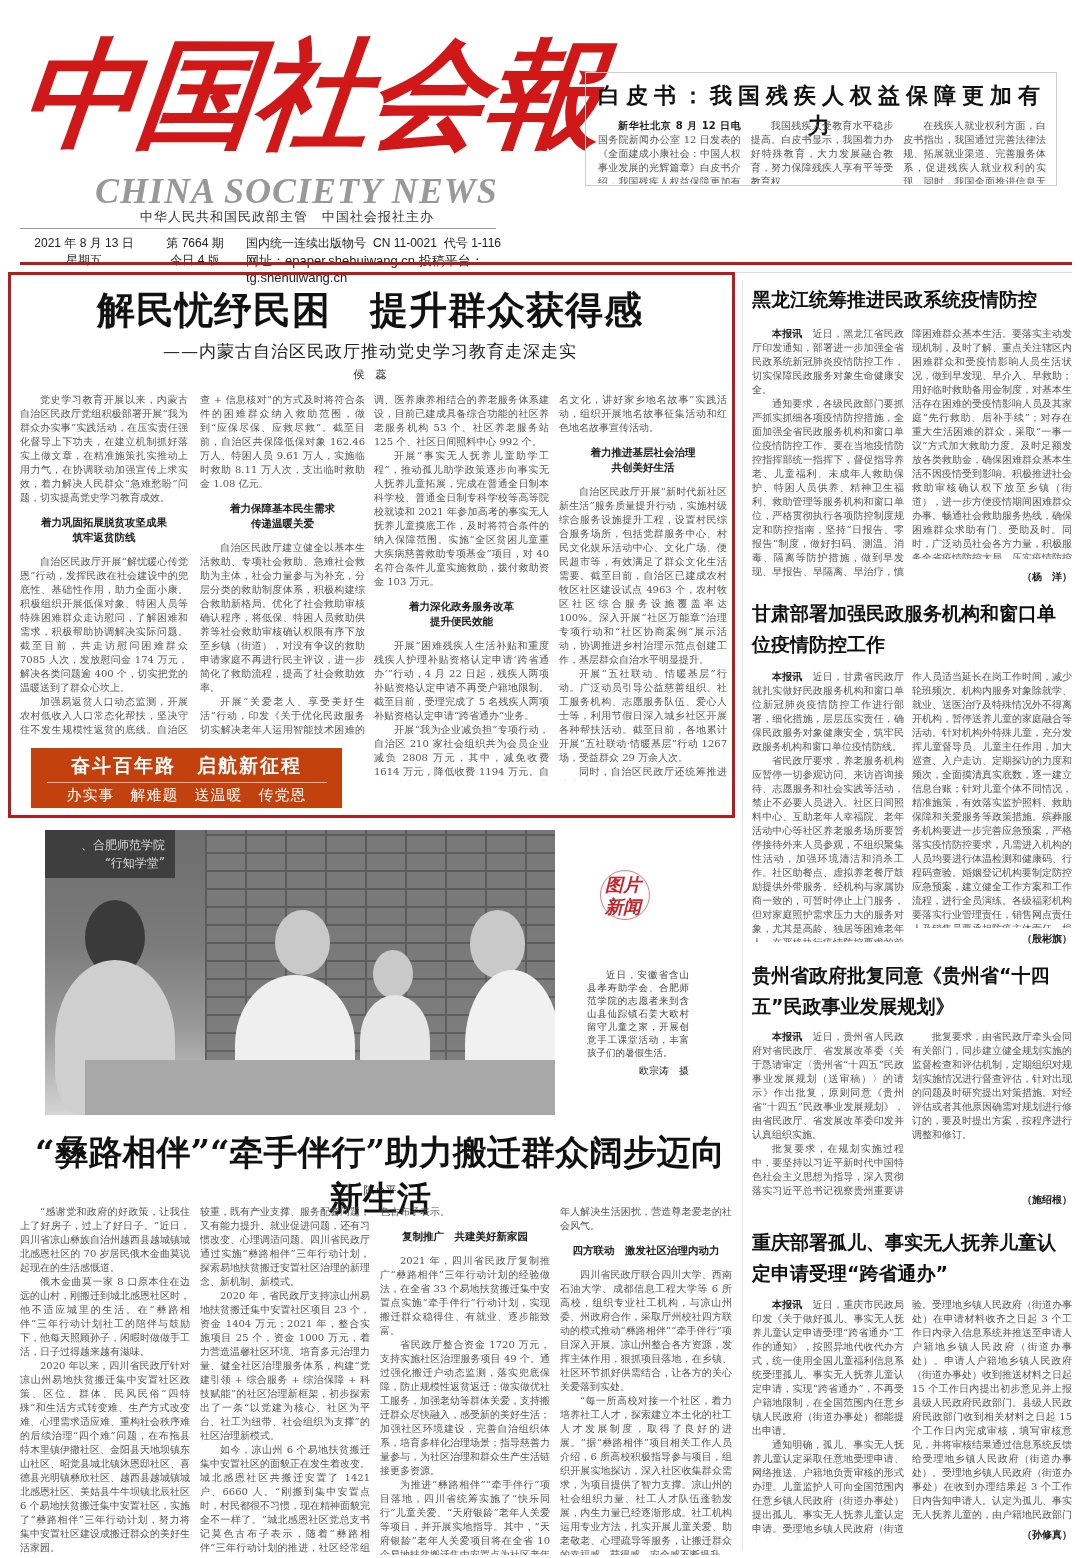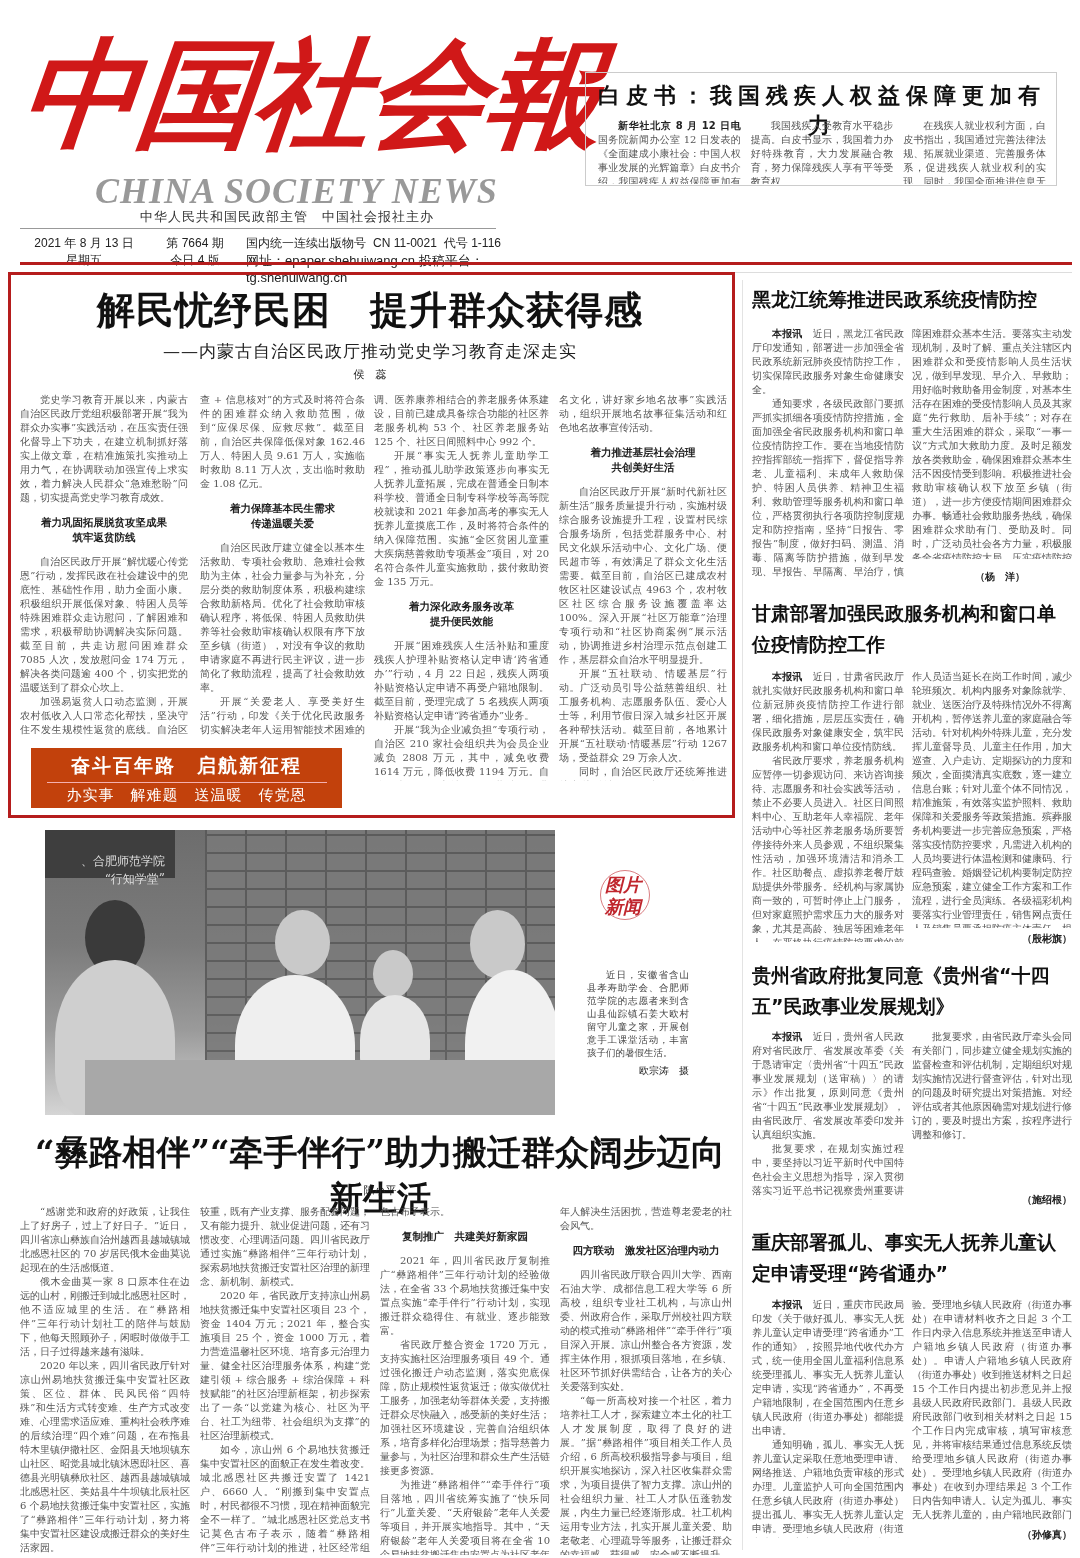--- a/index.html
+++ b/index.html
@@ -22,21 +22,21 @@
 .main-title{left:20px;top:285px;width:700px;text-align:center;font-family:"DejaVu Sans",sans-serif;font-weight:bold;font-size:38px;color:#111;letter-spacing:1px}
 .main-sub{left:20px;top:340px;width:700px;text-align:center;font-size:17px;color:#222;letter-spacing:1px}
 .byline{font-family:"DejaVu Sans",sans-serif;font-size:11px;color:#222;text-align:center}
 .subhead{font-family:"DejaVu Sans",sans-serif;font-weight:bold;font-size:10.5px;color:#222;text-align:center;line-height:15px;margin:10px 0}
 .banner{left:31px;top:748px;width:311px;height:60px;background:#c2410c;color:#fff;text-align:center;font-family:"DejaVu Sans",sans-serif}
 .banner .b1{font-weight:bold;font-size:19px;padding-top:5px;letter-spacing:2px}
 .banner .rule{width:280px;margin:3px auto;border-top:1px solid #f4b0b0}
 .banner .b2{font-size:15px;letter-spacing:1px}
 .photo{left:45px;top:830px;width:510px;height:285px;background:linear-gradient(180deg,#6d6d6d 0%,#7b7b7b 40%,#9a9a9a 70%,#d5d5d5 100%);overflow:hidden}
 .brick{position:absolute;left:160px;top:0;width:350px;height:240px;background-image:repeating-linear-gradient(0deg,#5a5a5a 0 2px,transparent 2px 18px),repeating-linear-gradient(90deg,#595959 0 2px,transparent 2px 40px);background-color:#7a7a7a;opacity:.9}
-.board{position:absolute;left:0;top:0;width:130px;height:48px;background:#3e3e3e;color:#ddd;font-size:12px;text-align:right;padding:22px 10px;line-height:18px}
+.board{position:absolute;left:0;top:0;width:130px;height:48px;background:#3e3e3e;color:#ddd;font-size:12px;text-align:right;padding:6px 10px;line-height:18px}
 .person{position:absolute;border-radius:50% 50% 30% 30%;background:#e4e4e4}
 .head{position:absolute;border-radius:50%;background:#c9c9c9}
 .table{position:absolute;left:40px;top:230px;width:470px;height:55px;background:#a8a8a8}
 .stamp{left:598px;top:860px;width:50px;height:70px;color:#c0262d;font-size:20px;font-weight:bold;line-height:22px;text-align:center;font-style:italic}
 .stamp-ring{left:600px;top:870px;width:50px;height:50px;border:1px solid #c0262d;border-radius:50%;opacity:.6}
 .caption{left:587px;top:968px;width:102px;font-size:9.5px;line-height:13px;color:#444;text-align:justify}
 .credit{left:587px;top:1064px;width:102px;text-align:right;font-family:"DejaVu Sans",sans-serif;font-size:10px;color:#222}
 .yi-title{left:20px;top:1130px;width:720px;text-align:center;font-family:"DejaVu Serif",serif;font-weight:bold;font-size:34px;color:#111}
 .right-title{font-family:"DejaVu Sans",sans-serif;font-weight:bold;font-size:19px;color:#111;line-height:31px}
 .sig{text-align:right;font-family:"DejaVu Sans",sans-serif;font-weight:bold;font-size:10px;color:#222}
@@ -101,21 +101,21 @@
 </div>
 <div class="abs col" style="left:200px;top:393px;width:165px;height:345px;overflow:hidden">
   <p class="noind">查 + 信息核对”的方式及时将符合条件的困难群众纳入救助范围，做到“应保尽保、应救尽救”。截至目前，自治区共保障低保对象 162.46 万人、特困人员 9.61 万人，实施临时救助 8.11 万人次，支出临时救助金 1.08 亿元。</p>
   <div class="subhead" style="white-space:pre-line">着力保障基本民生需求
 传递温暖关爱</div>
   <p>自治区民政厅建立健全以基本生活救助、专项社会救助、急难社会救助为主体，社会力量参与为补充，分层分类的救助制度体系，积极构建综合救助新格局。优化了社会救助审核确认程序，将低保、特困人员救助供养等社会救助审核确认权限有序下放至乡镇（街道），对没有争议的救助申请家庭不再进行民主评议，进一步简化了救助流程，提高了社会救助效率。</p>
   <p>开展“关爱老人、享受美好生活”行动，印发《关于优化民政服务切实解决老年人运用智能技术困难的通知》，推动解决老年人运用智能技术的困难和问题，为老年人就医、购物、出行提供方便。出台《关于加快推进养老服务高质量发展的若干措施》等，积极推进居家社区机构相协调、医养康养相结合的养老服务体系建设，目前已建成具备综合功能的社区养老服务机构 53 个、社区养老服务站 125 个、社区日间照料中心 992 个。</p>
 </div>
 <div class="abs col" style="left:374px;top:393px;width:175px;height:388px;overflow:hidden">
   <p class="noind">调、医养康养相结合的养老服务体系建设，目前已建成具备综合功能的社区养老服务机构 53 个、社区养老服务站 125 个、社区日间照料中心 992 个。</p>
-  <p>开展“事实无人抚养儿童助学工程”，推动孤儿助学政策逐步向事实无人抚养儿童拓展，完成在普通全日制本科学校、普通全日制专科学校等高等院校就读和 2021 年参加高考的事实无人抚养儿童摸底工作，及时将符合条件的纳入保障范围。实施“全区贫困儿童重大疾病慈善救助专项基金”项目，对 20 名符合条件儿童实施救助，拨付救助资金 135 万元。</p>
+  <p>开展“事实无人抚养儿童助学工程”，推动孤儿助学政策逐步向事实无人抚养儿童拓展，完成在普通全日制本科学校、普通全日制专科学校等高等院校就读和 2021 年参加高考的事实无人抚养儿童摸底工作，及时将符合条件的纳入保障范围。实施“全区贫困儿童重大疾病慈善救助专项基金”项目，对 40 名符合条件儿童实施救助，拨付救助资金 103 万元。</p>
   <div class="subhead" style="white-space:pre-line">着力深化政务服务改革
 提升便民效能</div>
   <p>开展“困难残疾人生活补贴和重度残疾人护理补贴资格认定申请‘跨省通办’”行动，4 月 22 日起，残疾人两项补贴资格认定申请不再受户籍地限制。截至目前，受理完成了 5 名残疾人两项补贴资格认定申请“跨省通办”业务。</p>
   <p>开展“我为企业减负担”专项行动，自治区 210 家社会组织共为会员企业减负 2808 万元，其中，减免收费 1614 万元，降低收费 1194 万元。自治区本级 36 家社会组织共减免收费 1417 万元。取消自治区本级社会组织年度检查财务审计报告。建立社会组织成立登记验资证明事项告知承诺制。</p>
 
 </div>
 <div class="abs col" style="left:559px;top:393px;width:168px;height:388px;overflow:hidden">
   <p class="noind">名文化，讲好家乡地名故事”实践活动，组织开展地名故事征集活动和红色地名故事宣传活动。</p>
   <div class="subhead" style="white-space:pre-line">着力推进基层社会治理
 共创美好生活</div>
@@ -185,21 +185,21 @@
 
 <div class="abs right-title" style="left:752px;top:284px;width:320px">黑龙江统筹推进民政系统疫情防控</div>
 <div class="abs col" style="left:752px;top:327px;width:152px;height:250px;overflow:hidden">
   <p><span class="lead">本报讯</span>　<span>近日，黑龙江省民政厅印发通知，部署进一步加强全省民政系统新冠肺炎疫情防控工作，切实保障民政服务对象生命健康安全。</span></p>
   <p>通知要求，各级民政部门要抓严抓实抓细各项疫情防控措施，全面加强全省民政服务机构和窗口单位疫情防控工作。要在当地疫情防控指挥部统一指挥下，督促指导养老、儿童福利、未成年人救助保护、特困人员供养、精神卫生福利、救助管理等服务机构和窗口单位，严格贯彻执行各项防控制度规定和防控指南，坚持“日报告、零报告”制度，做好扫码、测温、消毒、隔离等防护措施，做到早发现、早报告、早隔离、早治疗，慎终如始抓好常态化疫情防控。</p>
 
 </div>
 <div class="abs col" style="left:912px;top:327px;width:160px;height:232px;overflow:hidden">
   <p class="noind">障困难群众基本生活。要落实主动发现机制，及时了解、重点关注辖区内困难群众和受疫情影响人员生活状况，做到早发现、早介入、早救助；用好临时救助备用金制度，对基本生活存在困难的受疫情影响人员及其家庭“先行救助、后补手续”；对存在重大生活困难的群众，采取“一事一议”方式加大救助力度。及时足额发放各类救助金，确保困难群众基本生活不因疫情受到影响。积极推进社会救助审核确认权下放至乡镇（街道），进一步方便疫情期间困难群众办事。畅通社会救助服务热线，确保困难群众求助有门、受助及时。同时，广泛动员社会各方力量，积极服务全省疫情防控大局。压实疫情防控责任，严格遵守疫情期间工作纪律规定，推动各项疫情防控措施落地。</p>
 </div>
-<div class="abs sig" style="left:865px;top:570px;width:160px">（杨　洋）</div>
+<div class="abs sig" style="left:912px;top:570px;width:160px">（杨　洋）</div>
 
 <div class="abs right-title" style="left:752px;top:598px;width:320px">甘肃部署加强民政服务机构和窗口单位疫情防控工作</div>
 <div class="abs col" style="left:752px;top:670px;width:152px;height:272px;overflow:hidden">
   <p><span class="lead">本报讯</span>　<span>近日，甘肃省民政厅就扎实做好民政服务机构和窗口单位新冠肺炎疫情防控工作进行部署，细化措施，层层压实责任，确保民政服务对象健康安全，筑牢民政服务机构和窗口单位疫情防线。</span></p>
   <p>省民政厅要求，养老服务机构应暂停一切参观访问、来访咨询接待、志愿服务和社会实践等活动，禁止不必要人员进入。社区日间照料中心、互助老年人幸福院、老年活动中心等社区养老服务场所要暂停接待外来人员参观，不组织聚集性活动，加强环境清洁和消杀工作。社区助餐点、虚拟养老餐厅鼓励提供外带服务。经机构与家属协商一致的，可暂时停止上门服务，但对家庭照护需求压力大的服务对象，尤其是高龄、独居等困难老年人，在严格执行疫情防控要求的前提下，确保服务不断。儿童福利机构要实行封闭式管理，机构内工作人员适当延长在岗工作时间，减少轮班频次。机构内服务对象除就学、就业、送医治疗及特殊情况外不得离开机构，暂停送养儿童的家庭融合等活动。针对机构外特殊儿童，充分发挥儿童督导员、儿童主任作用，加大巡查、入户走访、定期探访的力度和频次，全面摸清真实底数，逐一建立信息台账；针对儿童个体不同情况，精准施策，有效落实监护照料、救助保障和关爱服务等政策措施。殡葬服务机构要进一步完善应急预案，严格落实疫情防控要求，凡需进入机构的人员均要进行体温检测和健康码、行程码查验。婚姻登记机构要制定防控应急预案，建立健全工作方案和工作流程，进行全员演练。各级福彩机构要落实行业管理责任，销售网点责任人及销售员要承担防疫主体责任，根据当地防控工作要求，严格落实各项防控措施。</p>
 </div>
 <div class="abs col" style="left:912px;top:670px;width:160px;height:258px;overflow:hidden">
   <p class="noind">作人员适当延长在岗工作时间，减少轮班频次。机构内服务对象除就学、就业、送医治疗及特殊情况外不得离开机构，暂停送养儿童的家庭融合等活动。针对机构外特殊儿童，充分发挥儿童督导员、儿童主任作用，加大巡查、入户走访、定期探访的力度和频次，全面摸清真实底数，逐一建立信息台账；针对儿童个体不同情况，精准施策，有效落实监护照料、救助保障和关爱服务等政策措施。殡葬服务机构要进一步完善应急预案，严格落实疫情防控要求，凡需进入机构的人员均要进行体温检测和健康码、行程码查验。婚姻登记机构要制定防控应急预案，建立健全工作方案和工作流程，进行全员演练。各级福彩机构要落实行业管理责任，销售网点责任人及销售员要承担防疫主体责任，根据当地防控工作要求，严格落实各项防控措施。</p>
 </div>
 <div class="abs sig" style="left:912px;top:932px;width:160px">（殷彬旗）</div>

